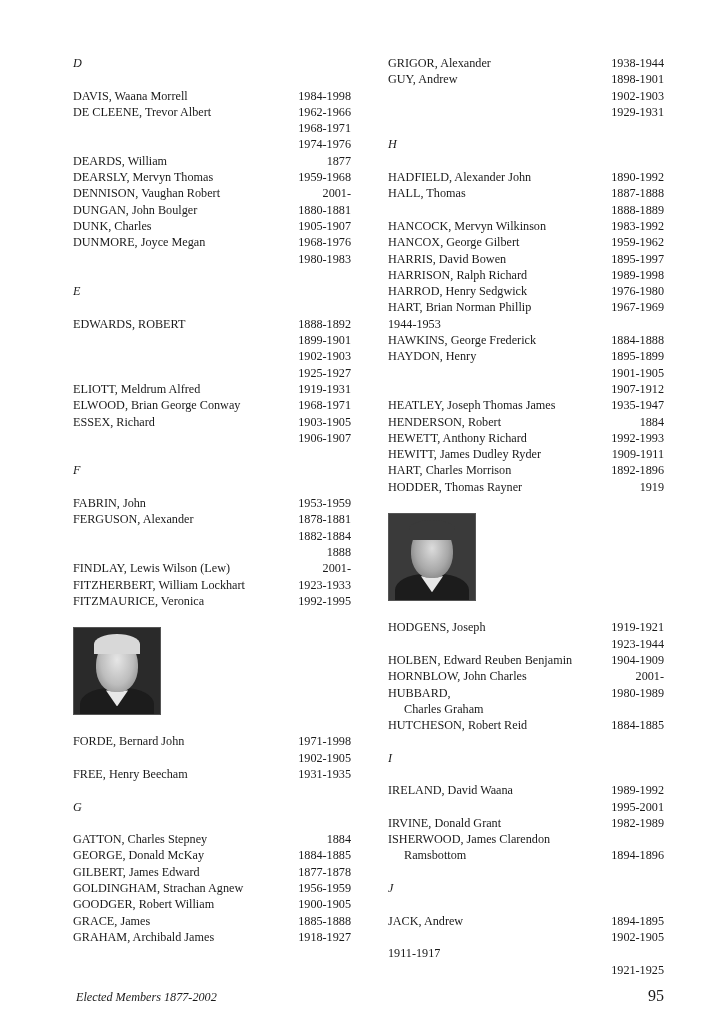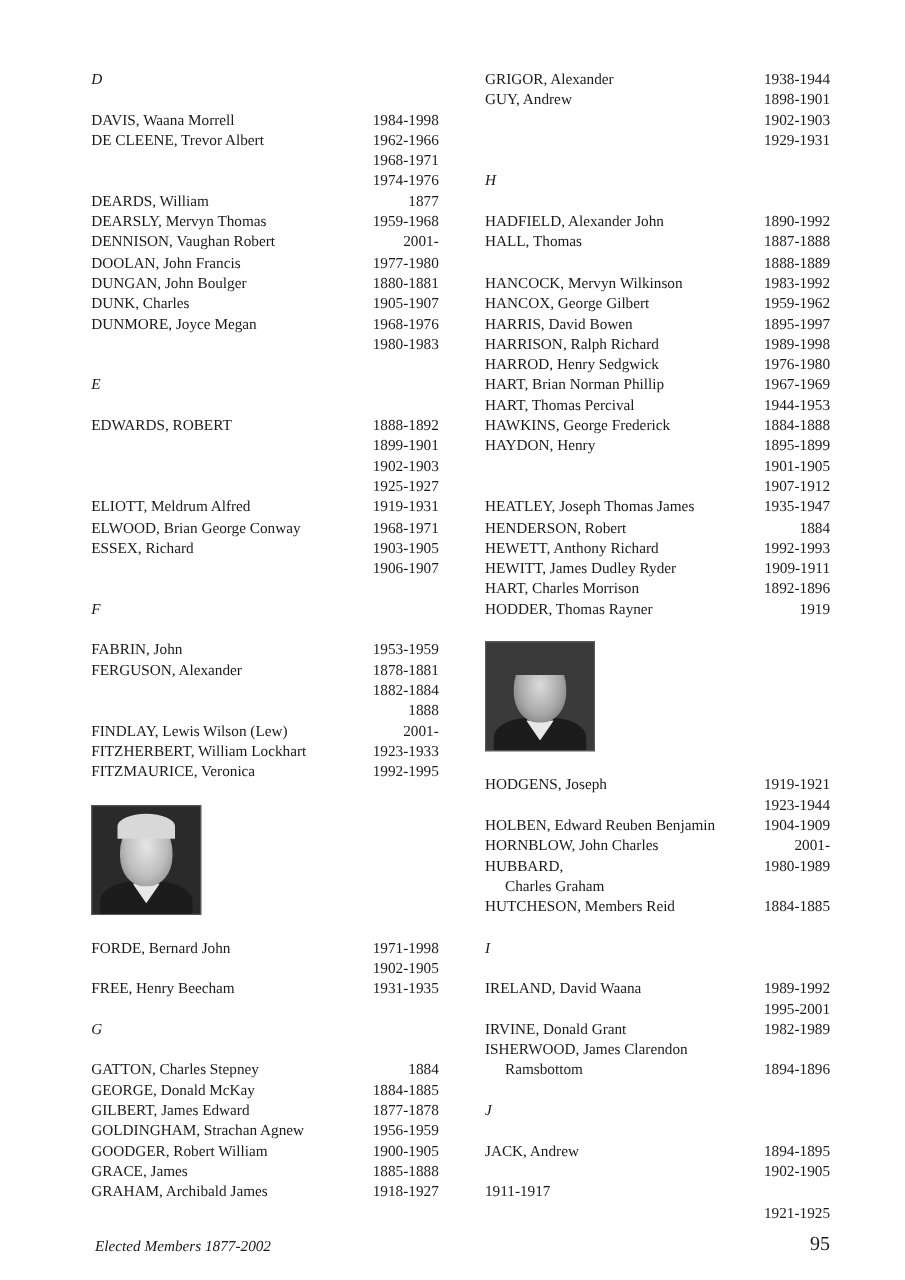--- a/index.html
+++ b/index.html
@@ -54,24 +54,20 @@
     </div>
     <div class="row">
       <span class="nm">DEARSLY, Mervyn Thomas</span>
       <span class="yr">1959-1968</span>
     </div>
     <div class="row bold">
       <span class="nm">DENNISON, Vaughan Robert</span>
       <span class="yr">2001-</span>
     </div>
     <div class="row">
-      <span class="nm">DOOLAN, John Francis</span>
-      <span class="yr">1977-1980</span>
-    </div>
-    <div class="row">
       <span class="nm">DUNGAN, John Boulger</span>
       <span class="yr">1880-1881</span>
     </div>
     <div class="row">
       <span class="nm">DUNK, Charles</span>
       <span class="yr">1905-1907</span>
     </div>
     <div class="row">
       <span class="nm">DUNMORE, Joyce Megan</span>
       <span class="yr">1968-1976</span>
@@ -247,21 +243,20 @@
     </div>
     <div class="row">
       <span class="nm">HARROD, Henry Sedgwick</span>
       <span class="yr">1976-1980</span>
     </div>
     <div class="row">
       <span class="nm">HART, Brian Norman Phillip</span>
       <span class="yr">1967-1969</span>
     </div>
     <div class="row">
-      <span class="nm">HART, Thomas Percival</span>
       <span class="yr">1944-1953</span>
     </div>
     <div class="row">
       <span class="nm">HAWKINS, George Frederick</span>
       <span class="yr">1884-1888</span>
     </div>
     <div class="row">
       <span class="nm">HAYDON, Henry</span>
       <span class="yr">1895-1899</span>
     </div>
@@ -322,21 +317,21 @@
     </div>
     <div class="row">
       <span class="nm">HUBBARD,</span>
       <span class="yr">1980-1989</span>
     </div>
     <div class="row">
       <span class="nm indent">Charles Graham</span>
       <span class="yr"></span>
     </div>
     <div class="row">
-      <span class="nm">HUTCHESON, Members Reid</span>
+      <span class="nm">HUTCHESON, Robert Reid</span>
       <span class="yr">1884-1885</span>
     </div>
     <div class="gap"></div>
     <div class="letter">I</div>
     <div class="gap"></div>
     <div class="row bold">
       <span class="nm">IRELAND, David Waana</span>
       <span class="yr">1989-1992</span>
     </div>
     <div class="row bold">

